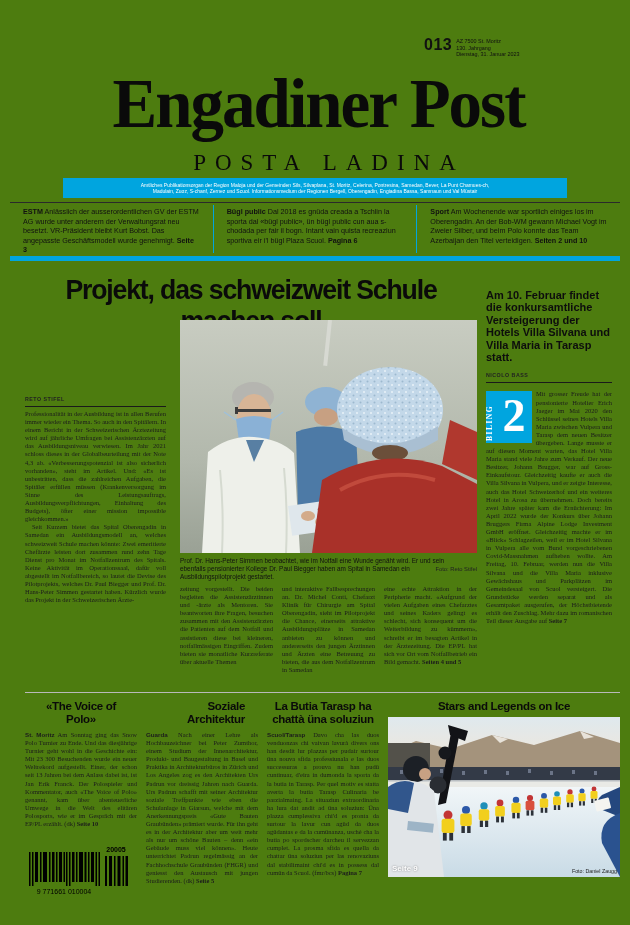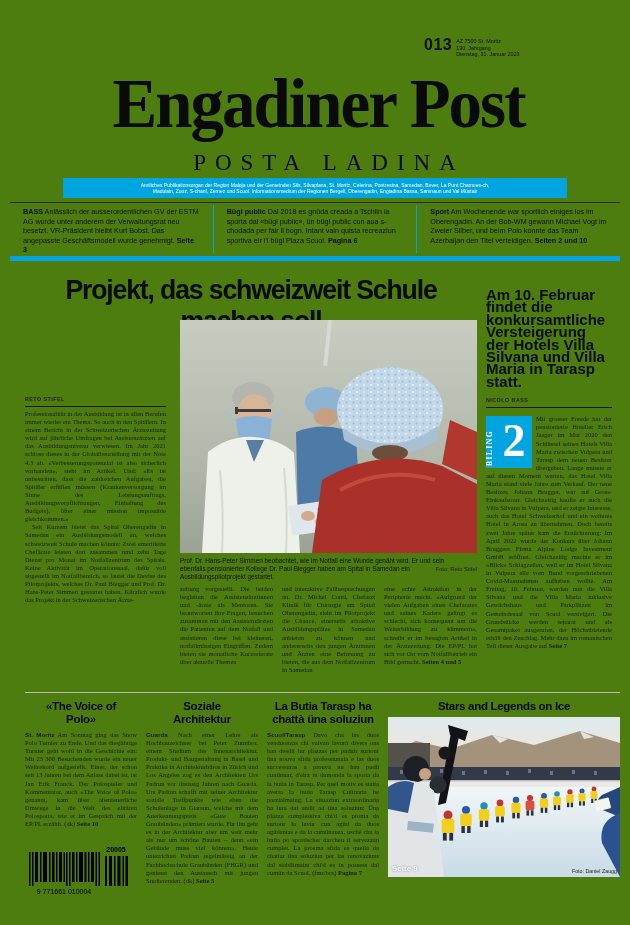--- a/index.html
+++ b/index.html
@@ -53,21 +53,21 @@
 
   
   #subcols{left:180px;top:585px;width:297px;height:104px;display:flex;gap:9px;}
   .subcol{flex:1;overflow:hidden;}
 
   #rule-mid{left:25px;top:692px;width:595px;height:1px;background:#b9b9b9;}
 
   
   #right-art{left:486px;top:278px;width:126px;}
   #right-hl{text-align:center;font-size:17.5px;line-height:19px;font-weight:700;letter-spacing:-.5px;color:#0a0a0a;}
-  #right-lead{margin-top:11px;font-size:15px;line-height:12.4px;font-weight:700;color:#0d0d0d;}
+  #right-lead{margin-top:11px;font-size:11px;line-height:12.4px;font-weight:700;color:#0d0d0d;}
   #byline-right{margin-top:9px;}
   #right-body{margin-top:7px;height:268px;overflow:hidden;}
   #dropcap{float:left;width:46px;height:52px;background:var(--accent);margin:1px 4px 1px 0;
     display:flex;color:#fff;}
   #dropcap .vert{writing-mode:vertical-rl;transform:rotate(180deg);font-size:7.5px;font-weight:700;
     letter-spacing:1.5px;padding:2px 0 2px 2px;}
   #dropcap .num{flex:1;text-align:center;font-family:"Liberation Serif",serif;
     font-weight:700;font-size:46px;line-height:50px;}
 
   
@@ -106,21 +106,21 @@
   <div class="abs" id="mast-sub">POSTA LADINA</div>
   <div class="abs" id="banner">
     <div>Amtliches Publikationsorgan der Region Maloja und der Gemeinden Sils, Silvaplana, St. Moritz, Celerina, Pontresina, Samedan, Bever, La Punt Chamues-ch,</div>
     <div>Madulain, Zuoz, S-chanf, Zernez und Scuol. Informationsmedium der Regionen Bergell, Oberengadin, Engiadina Bassa, Samnaun und Val Müstair</div>
   </div>
 
   <div class="abs" id="rule-top"></div>
 
   <div class="abs" id="teasers">
     <div class="teaser">
-      <span class="kick">BASS</span>
+      <span class="kick">ESTM</span>
       <span>Anlässlich der ausserordentlichen GV der ESTM AG wurde unter anderem der Verwaltungsrat neu besetzt. VR-Präsident bleibt Kurt Bobst. Das angepasste Geschäftsmodell wurde genehmigt.</span>
       <span class="pref">Seite 3</span>
     </div>
     <div class="teaser">
       <span class="kick">Bügl public</span>
       <span>Dal 2018 es gnüda creada a Tschlin la sporta dal «bügl public», ün bügl public cun aua s-chodada per fair il bogn. Intant vain quista recreaziun sportiva eir i'l bügl Plaza Scuol.</span>
       <span class="pref">Pagina 6</span>
     </div>
     <div class="teaser">
       <span class="kick">Sport</span>
@@ -256,21 +256,21 @@
             <rect x="93.5" y="12" width="1.5" height="30"></rect>
               <rect x="96.5" y="12" width="2.5" height="30"></rect>
           </g>
           <text x="35" y="50" font-size="7" font-family="Liberation Sans, sans-serif" text-anchor="middle">9 771661 010004</text>
           <text x="87" y="8" font-size="7" font-weight="bold" font-family="Liberation Sans, sans-serif" text-anchor="middle">20005</text>
         </svg>
       </div>
     </div>
 
     <div class="story">
-      <h3 style="max-width:86px;">Soziale Architektur</h3>
+      <h3 style="max-width:86px;text-align:right;">Soziale Architektur</h3>
       <div class="bodytext">
         <span class="kick" style="font-family:'Liberation Sans',sans-serif;font-size:6.2px;">Guarda</span>
         <span>Nach einer Lehre als Hochbauzeichner bei Peter Zumthor, einem Studium der Innenarchitektur, Produkt- und Baugestaltung in Basel und Praktika in Architekturbüros in Zürich und Los Angeles zog es den Architekten Urs Padrun vor dreissig Jahren nach Guarda. Urs Padrun schafft mit seiner Architektur soziale Treffpunkte wie eben die Schulanlage in Giarsun, welche mit dem Anerkennungspreis «Gute Bauten Graubünden» prämiert wurde. Für ihn geht es in der Architektur aber um weit mehr als nur um schöne Bauten – denn «ein Gebäude muss viel können». Heute unterrichtet Padrun regelmässig an der Fachhochschule Graubünden (FHGR) und geniesst den Austausch mit jungen Studierenden. (dk)</span>
         <span class="pref">Seite 5</span>
       </div>
     </div>
 
     <div class="story">
       <h3>La Butia Tarasp ha chattà üna soluziun</h3>
       <div class="bodytext">

